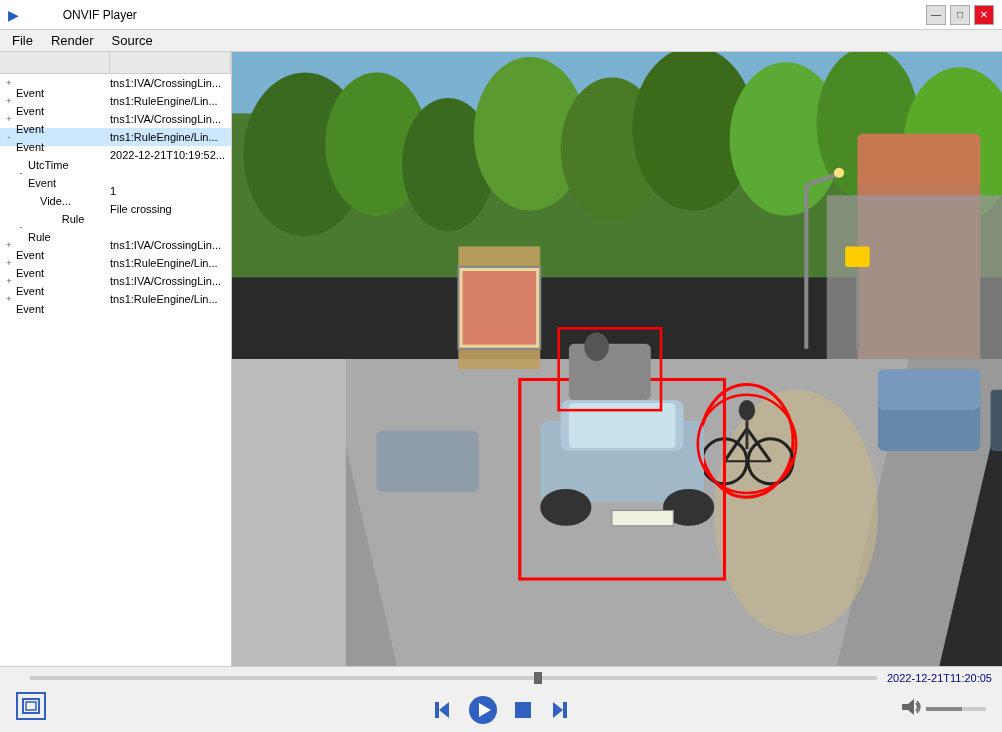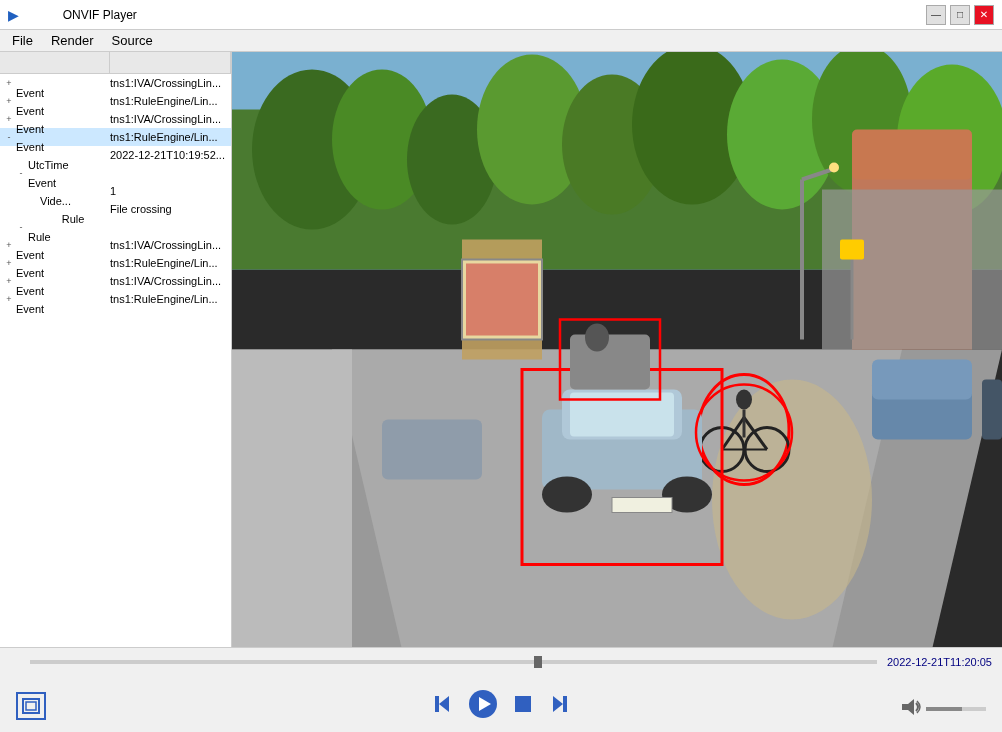--- a/index.html
+++ b/index.html
@@ -137,21 +137,21 @@
       position: relative;
       overflow: hidden;
     }
     #video-canvas {
       width: 100%;
       height: 100%;
       position: relative;
     }
     
     #bottom-bar {
-      height: 85px;
+      height: 66px;
       background: #f0f0f0;
       border-top: 1px solid #ccc;
       display: flex;
       flex-direction: column;
     }
     #timeline-bar {
       height: 28px;
       display: flex;
       align-items: center;
       padding: 0 10px;

